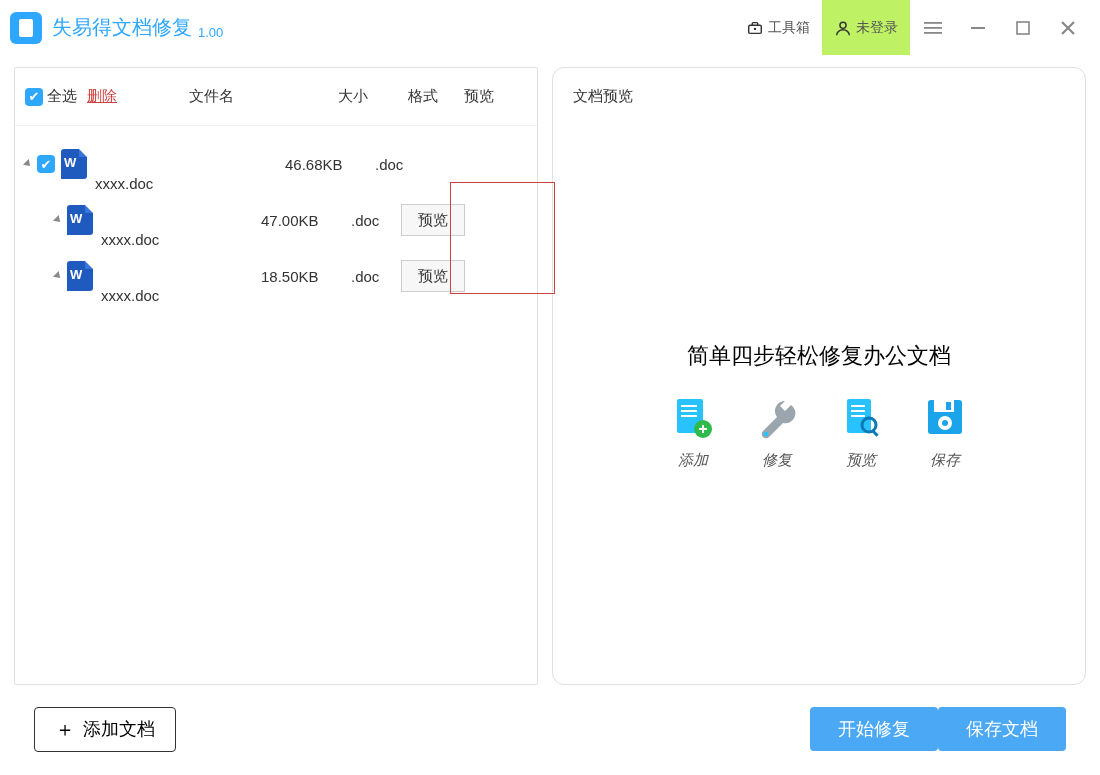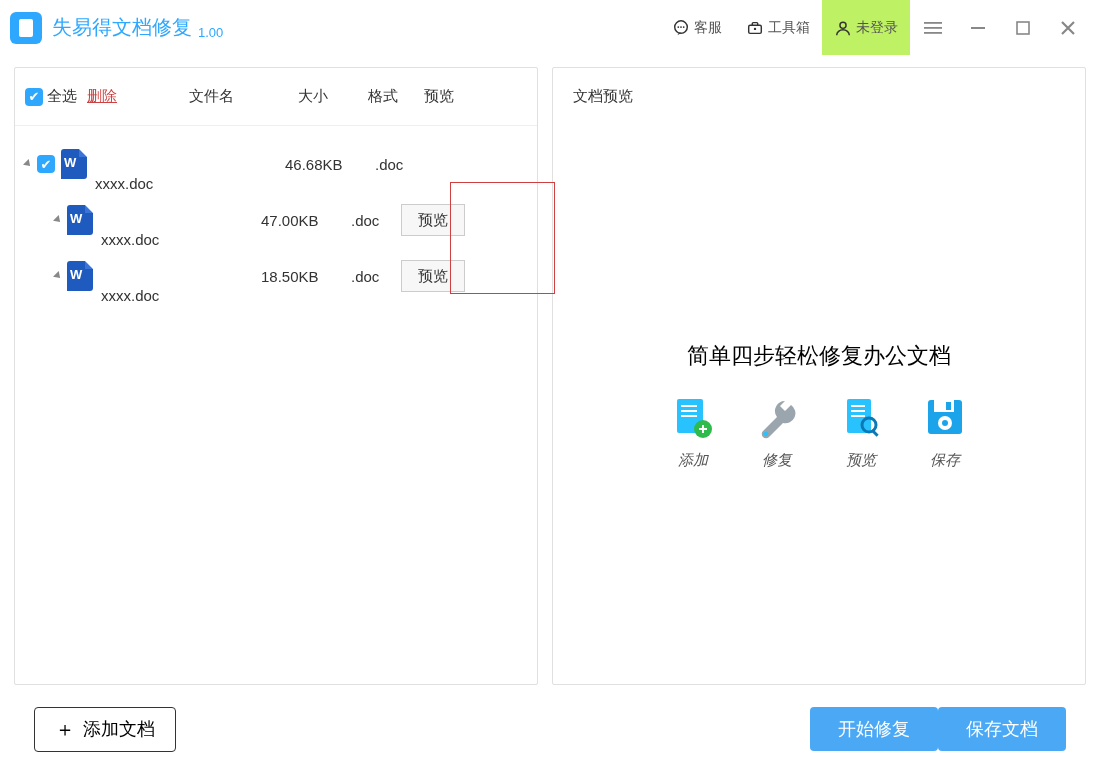--- a/index.html
+++ b/index.html
@@ -15,30 +15,30 @@
   .title-group { display:flex; align-items:center; height:100%; }
   .tbtn { display:flex; align-items:center; gap:4px; padding:0 12px; height:100%; color:#555; font-size:14px; }
   .tbtn.sel { background:#bef264; }
   .ticon { width:18px; height:18px; display:inline-flex; align-items:center; justify-content:center; }
   .wbtn { width:45px; display:flex; align-items:center; justify-content:center; color:#888; }
 
   
   .body { display:flex; gap:14px; padding:12px 14px 10px 14px; height:640px; }
   .panel { border:1px solid #e0e0e0; border-radius:2px; background:#fff; }
   .left-panel { flex:0 0 524px; display:flex; flex-direction:column; }
-  .right-panel { flex:1; display:flex; flex-direction:column; }
+  .right-panel { flex:1; display:flex; flex-direction:column;border-radius:12px; }
 
   
   .lhdr { display:flex; align-items:center; height:58px; padding:0 10px; font-size:15px; color:#333; border-bottom:1px solid #f0f0f0; }
   .hdr-check { display:flex; align-items:center; gap:4px; }
   .chk { width:18px; height:18px; border-radius:4px; background:#2ea8ff; display:inline-flex; align-items:center; justify-content:center; color:#fff; font-size:13px; }
   .del-link { color:#d04040; margin-left:10px; text-decoration:underline; }
   .col { color:#333; }
   .col-name { margin-left:72px; }
-  .col-size { margin-left:64px;text-align:right; }
+  .col-size { margin-left:104px;text-align:right; }
   .col-ext  { margin-left:40px; }
   .col-prev { margin-left:26px; }
 
   
   .flist { position:relative; padding-top:10px; }
   .row { height:56px; display:flex; align-items:center; padding-left:10px; font-size:15px; color:#333; }
   .tri { width:0; height:0; border-left:6px solid #888; border-top:4px solid transparent; border-bottom:4px solid transparent; transform:rotate(45deg); margin-right:6px; }
   .tri.sub { margin-left:30px; }
   .word-ico { width:26px; height:30px; background:#1f5bbf; border-radius:3px 3px 3px 0; position:relative; display:inline-block; margin-right:8px; }
   .word-ico::before { content:"W"; color:#fff; font-weight:bold; font-size:13px; position:absolute; left:3px; top:6px; }
@@ -70,32 +70,20 @@
 
 <div class="titlebar">
   <div class="app-logo"></div>
   <div class="app-title">失易得文档修复</div>
   <div class="app-version">1.00</div>
   <div class="title-spacer"></div>
   <div class="title-group">
     <div class="tbtn">
       <span class="ticon">
         <svg width="18" height="18" viewBox="0 0 20 20">
-            <circle cx="10" cy="9" r="7" fill="none" stroke="#333" stroke-width="1.6"></circle>
-            <circle cx="7" cy="9" r="1" fill="#333"></circle>
-            <circle cx="10" cy="9" r="1" fill="#333"></circle>
-            <circle cx="13" cy="9" r="1" fill="#333"></circle>
-            <path d="M8 15 L6 18 L11 15" fill="#333"></path>
-          </svg>
-      </span>
-      <span>客服</span>
-    </div>
-    <div class="tbtn">
-      <span class="ticon">
-        <svg width="18" height="18" viewBox="0 0 20 20">
             <rect x="3" y="7" width="14" height="9" rx="1.5" fill="none" stroke="#333" stroke-width="1.6"></rect>
             <path d="M7 7 V5 a1 1 0 0 1 1 -1 h4 a1 1 0 0 1 1 1 V7" fill="none" stroke="#333" stroke-width="1.6"></path>
             <circle cx="10" cy="11" r="1.3" fill="#333"></circle>
           </svg>
       </span>
       <span>工具箱</span>
     </div>
     <div class="tbtn sel">
       <span class="ticon">
         <svg width="18" height="18" viewBox="0 0 20 20">

